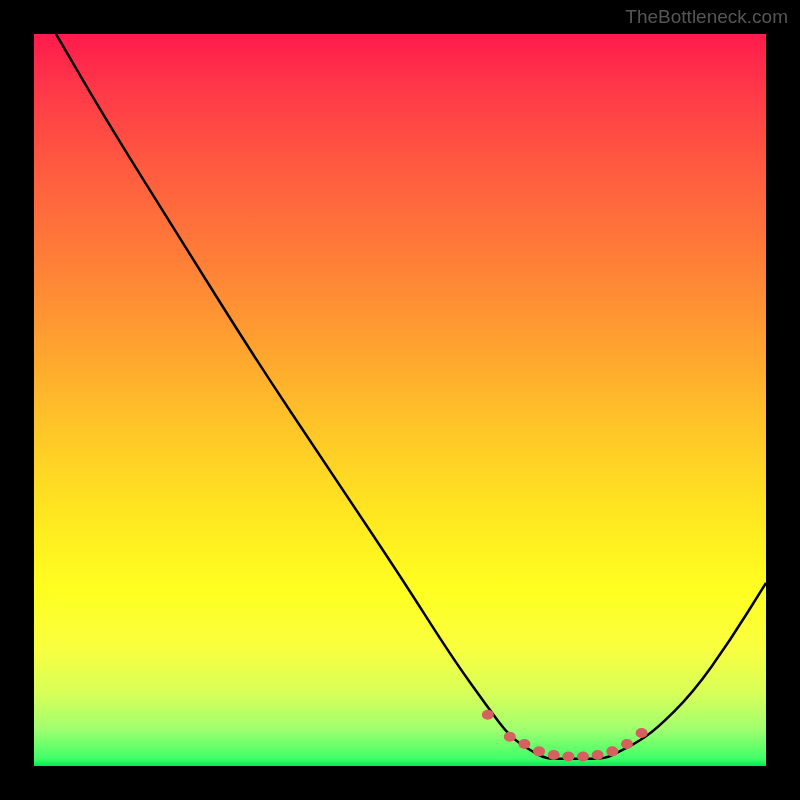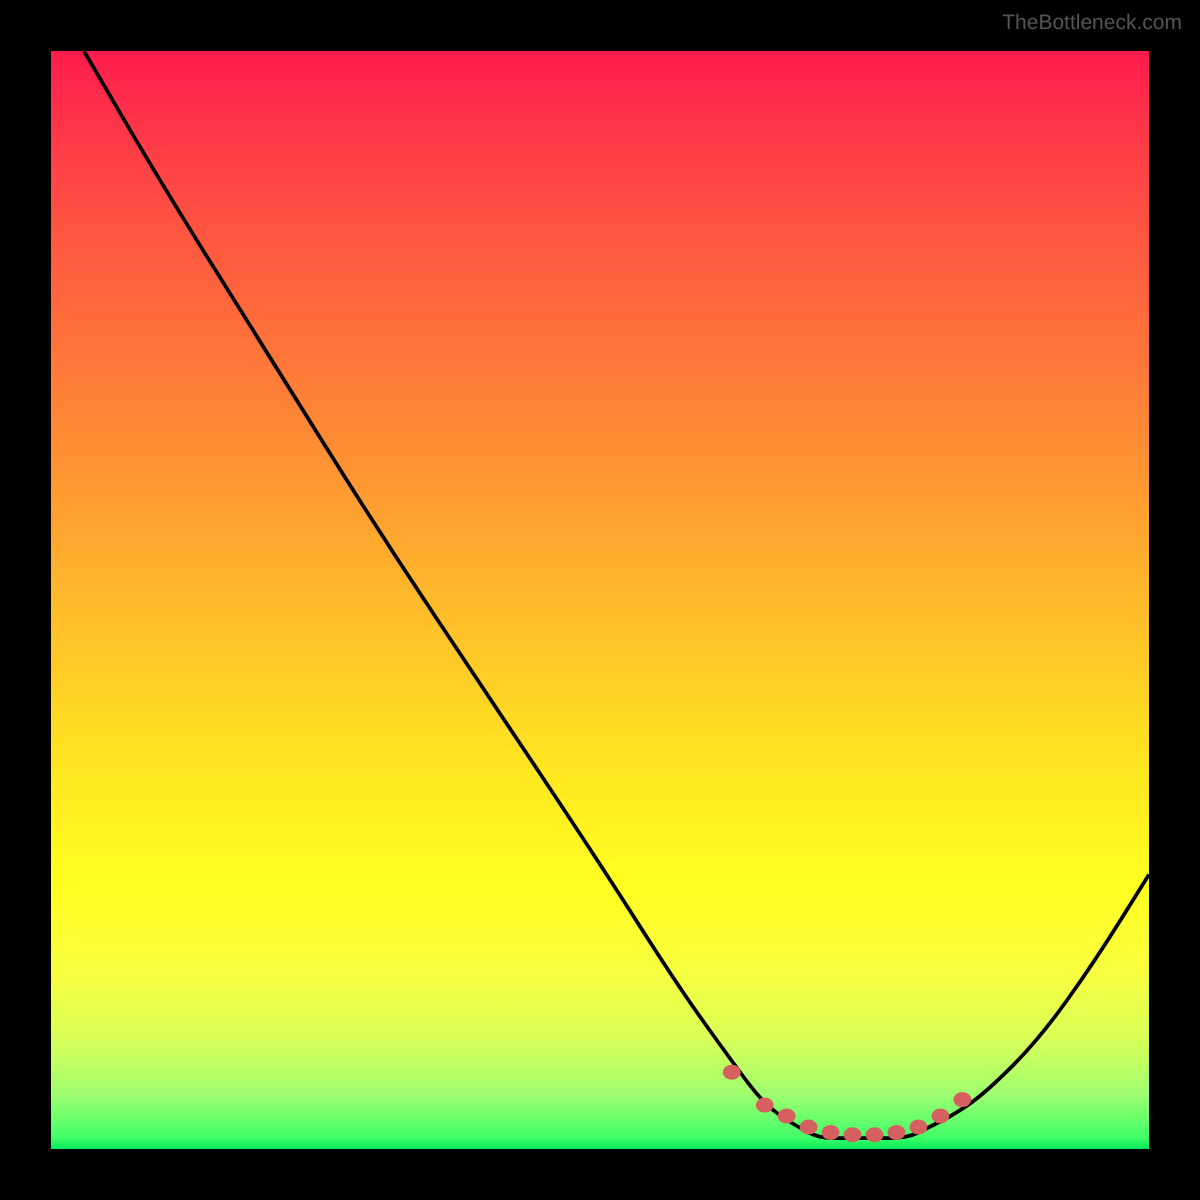--- a/index.html
+++ b/index.html
@@ -9,21 +9,21 @@
     width: 800px;
     height: 800px;
     position: relative;
     font-family: Arial, sans-serif;
   }
   .watermark {
     position: absolute;
     top: 6px;
     right: 12px;
     color: #555;
-    font-size: 14px;
+    font-size: 19px;
     font-weight: 500;
     z-index: 10;
   }
   .plot-area {
     position: absolute;
     left: 34px;
     top: 34px;
     width: 732px;
     height: 732px;
     background: linear-gradient(to bottom,

